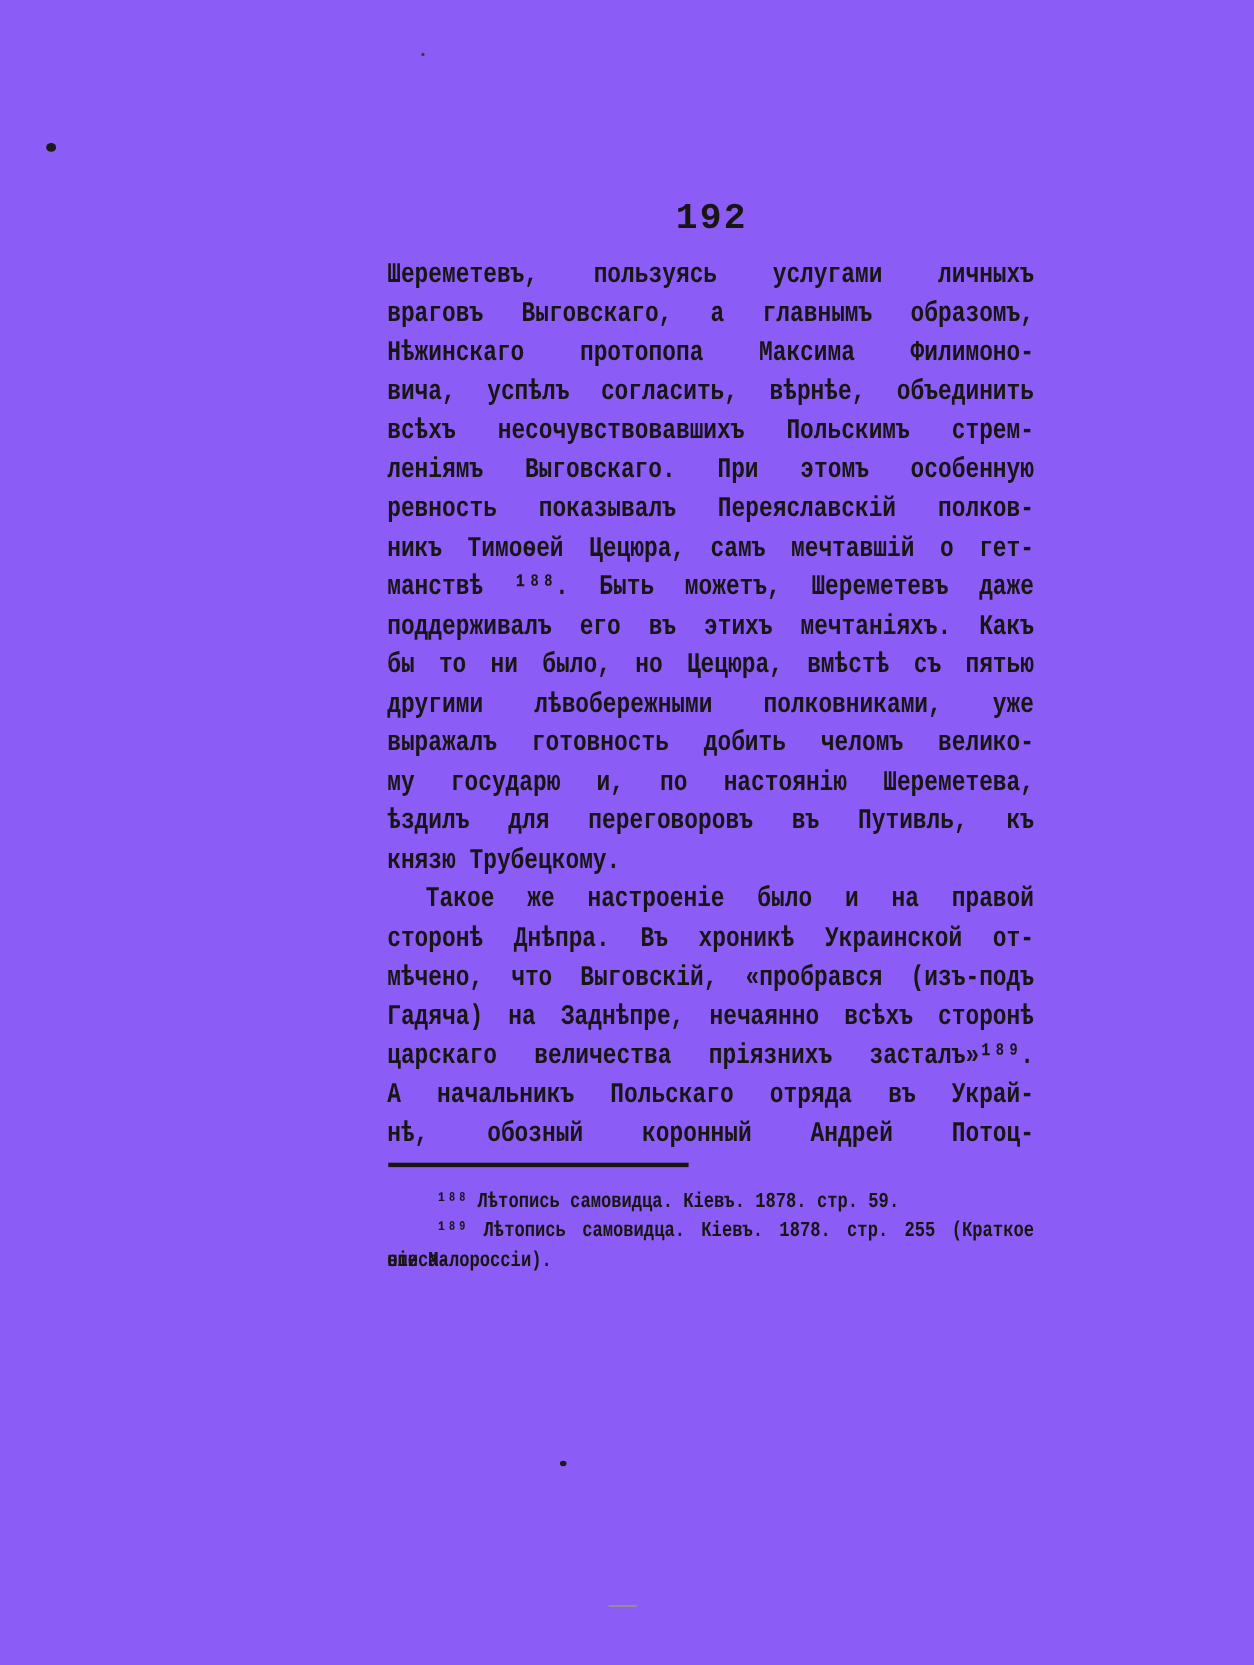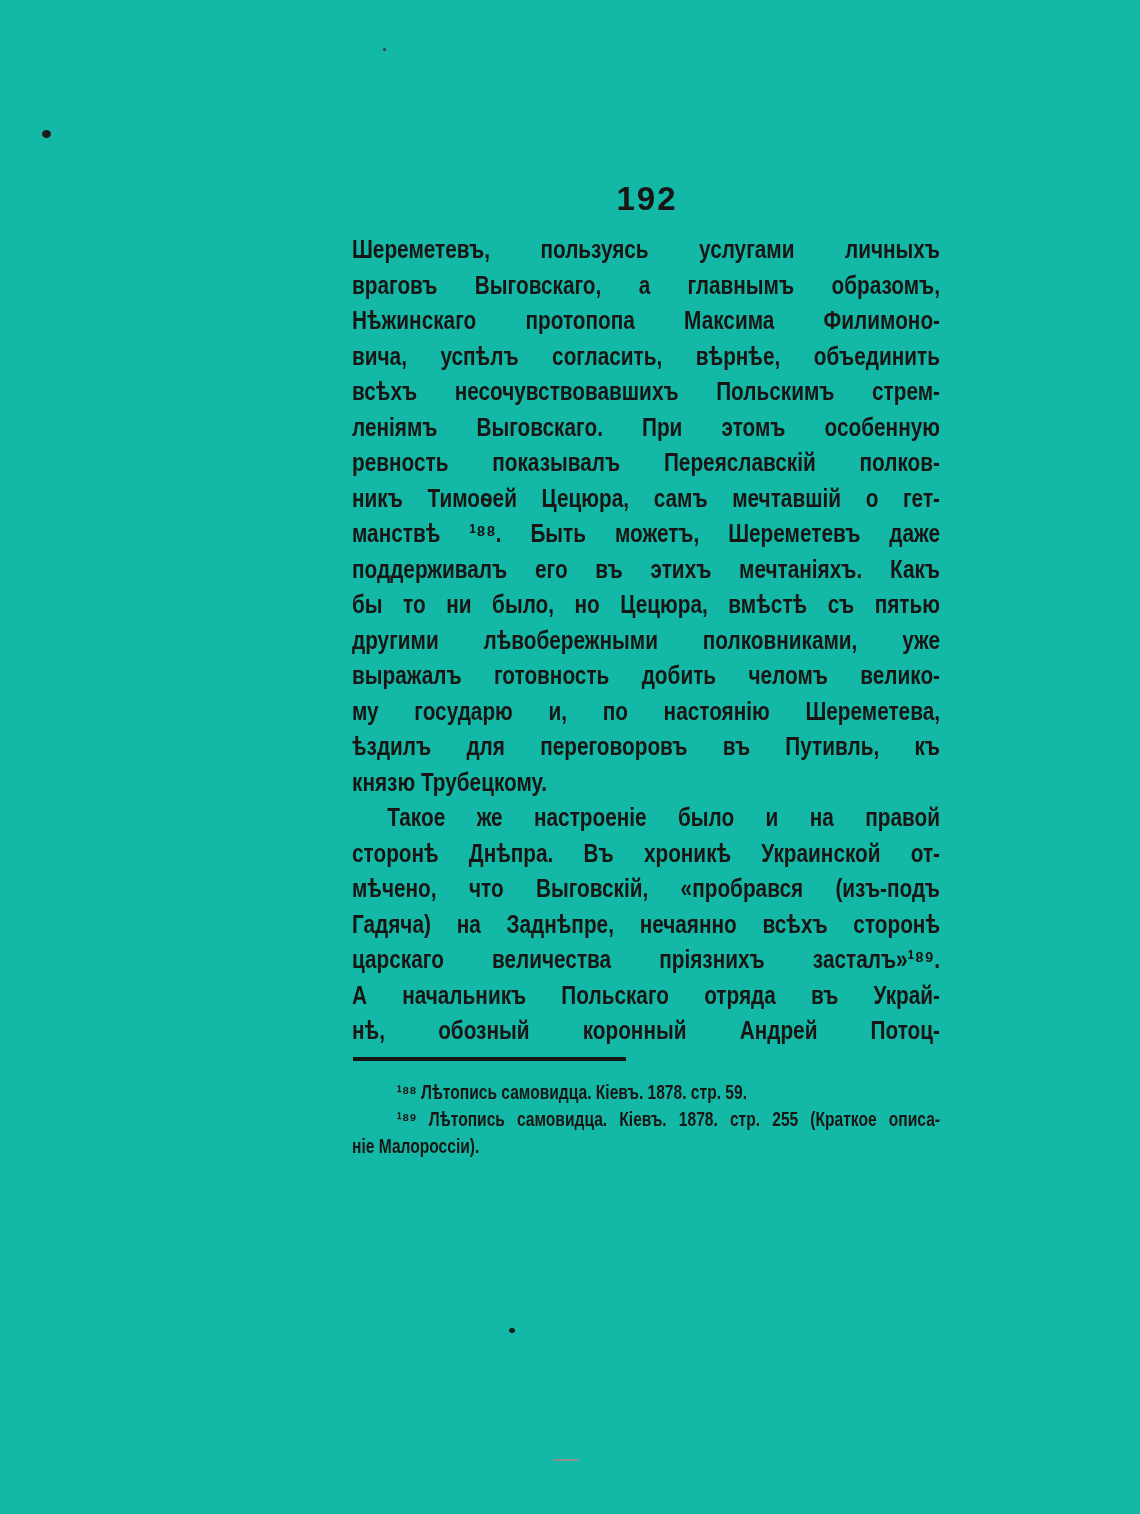--- a/index.html
+++ b/index.html
@@ -5,23 +5,23 @@
   html, body {
     margin: 0;
     padding: 0;
     background: #e8e8e8;
   }
   .page {
     position: relative;
     width: 1140px;
     height: 1514px;
     margin: 0 auto;
-    background: #14b8a6;
+    background: #8b5cf6;
     overflow: hidden;
-    font-family: Liberation Sans, sans-serif;
+    font-family: Liberation Mono, monospace;
     color: #181614;
   }
   .page-number {
     position: absolute;
     left: 352px;
     top: 180px;
     width: 590px;
     text-align: center;
     font-size: 33px;
     font-weight: 700;

